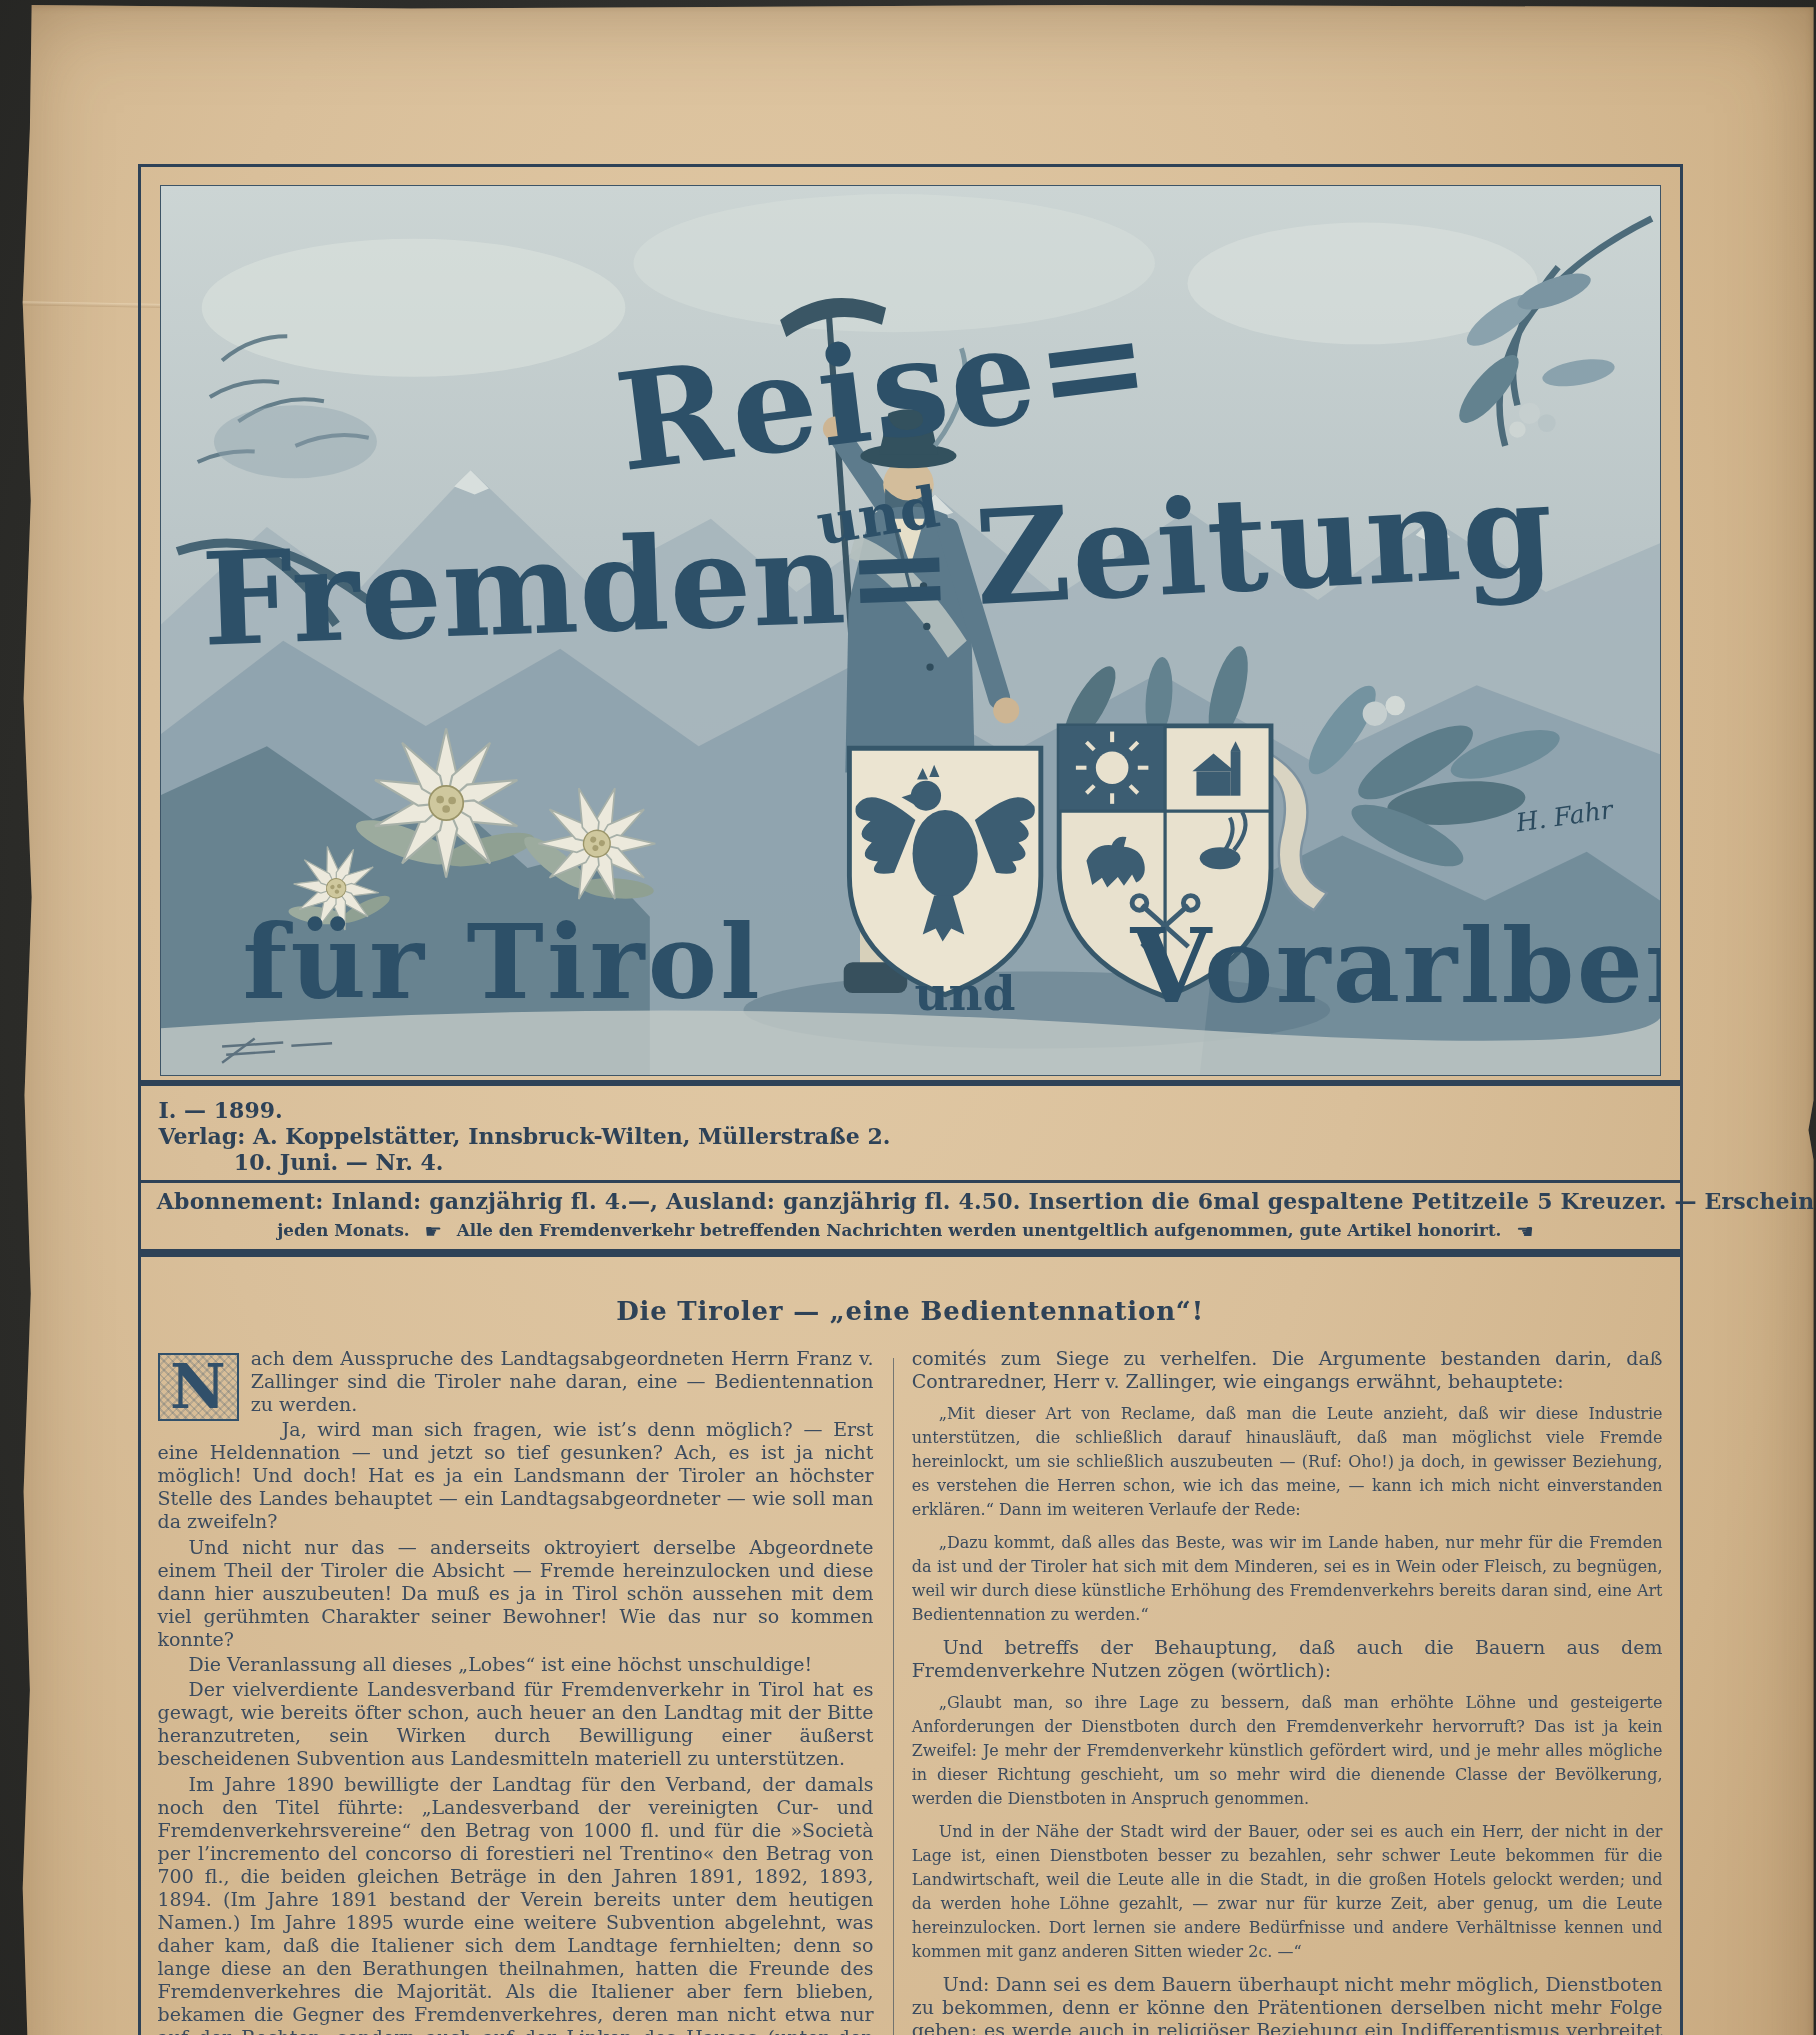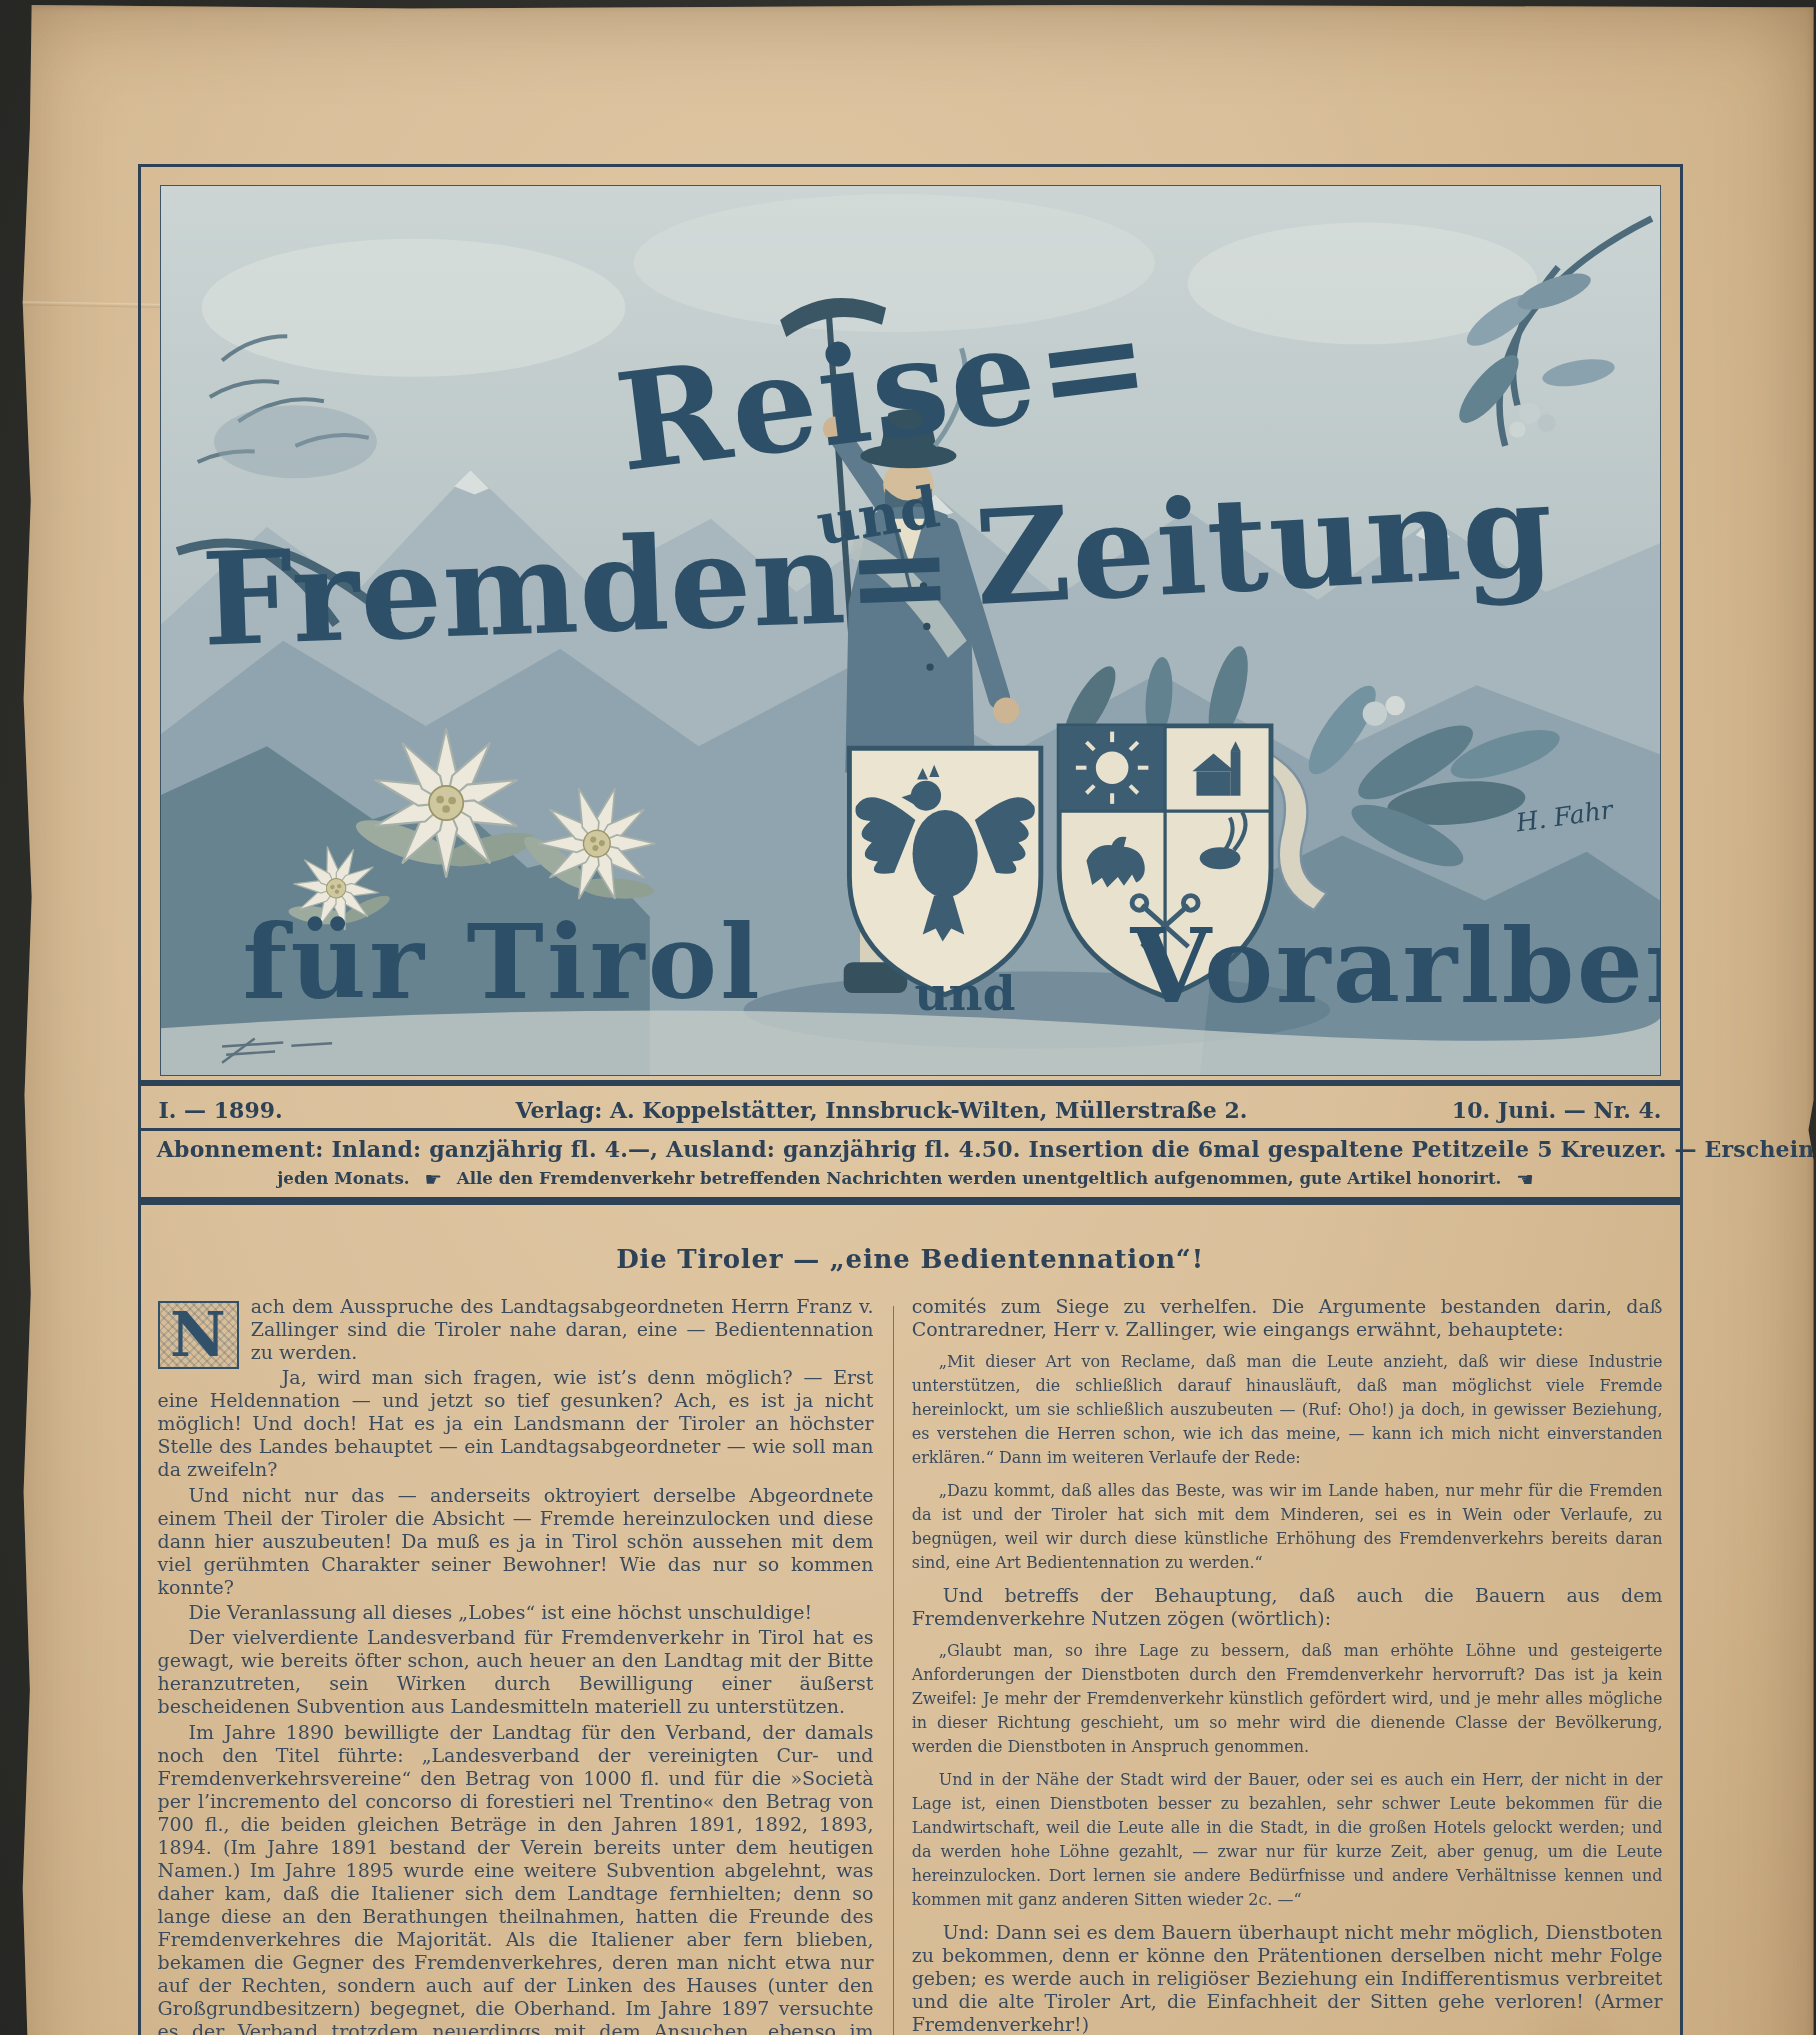--- a/index.html
+++ b/index.html
@@ -33,21 +33,21 @@
   .rule-thin{height:2.4px;}
   .rule-heavy2{height:8.1px;margin-top:3.3px;}
   
   .masthead{margin:18px 19px 0;height:891px;border:1.2px solid #3d5466;box-sizing:border-box;background:#b7c1c4;}
   .masthead svg{display:block;width:100%;height:100%;}
   .mh-title{font-family:"DejaVu Serif",serif;font-weight:700;fill:#2d5068;}
   .mh-sig{font-family:"DejaVu Serif",serif;font-style:italic;fill:#2b4a5e;}
   
   .dateline{
     display:flex;align-items:baseline;padding:10.6px 18px 5.7px;
-    font-weight:700;font-size:22px;color:#2e4257;
+    font-weight:700;font-size:22px;color:#2e4257;flex-direction:column;
   }
   .dl-left{width:228px;}
   .dl-center{flex:1;text-align:center;}
   .dl-right{width:285px;text-align:right;}
   
   .subscription{color:#2e4257;font-weight:700;padding:5.7px 16.3px 2.4px;}
   .sub-line1{font-size:22px;letter-spacing:0.2px;white-space:nowrap;}
   .sub-line2{font-size:16.7px;text-align:center;margin-top:5.7px;}
   .hand{font-family:"DejaVu Sans",sans-serif;font-size:19.5px;padding:0 9px;vertical-align:-1.6px;}
   
@@ -290,21 +290,21 @@
           <p class="para normal">Ja, wird man sich fragen, wie ist’s denn möglich? — Erst eine Heldennation — und jetzt so tief gesunken? Ach, es ist ja nicht möglich! Und doch! Hat es ja ein Landsmann der Tiroler an höchster Stelle des Landes behauptet — ein Landtagsabgeordneter — wie soll man da zweifeln?</p>
           <p class="para normal">Und nicht nur das — anderseits oktroyiert derselbe Abgeordnete einem Theil der Tiroler die Absicht — Fremde hereinzulocken und diese dann hier auszubeuten! Da muß es ja in Tirol schön aussehen mit dem viel gerühmten Charakter seiner Bewohner! Wie das nur so kommen konnte?</p>
           <p class="para normal">Die Veranlassung all dieses „Lobes“ ist eine höchst unschuldige!</p>
           <p class="para normal">Der vielverdiente Landesverband für Fremdenverkehr in Tirol hat es gewagt, wie bereits öfter schon, auch heuer an den Landtag mit der Bitte heranzutreten, sein Wirken durch Bewilligung einer äußerst bescheidenen Subvention aus Landesmitteln materiell zu unterstützen.</p>
           <p class="para normal">Im Jahre 1890 bewilligte der Landtag für den Verband, der damals noch den Titel führte: „Landesverband der vereinigten Cur- und Fremdenverkehrsvereine“ den Betrag von 1000 fl. und für die »Società per l’incremento del concorso di forestieri nel Trentino« den Betrag von 700 fl., die beiden gleichen Beträge in den Jahren 1891, 1892, 1893, 1894. (Im Jahre 1891 bestand der Verein bereits unter dem heutigen Namen.) Im Jahre 1895 wurde eine weitere Subvention abgelehnt, was daher kam, daß die Italiener sich dem Landtage fernhielten; denn so lange diese an den Berathungen theilnahmen, hatten die Freunde des Fremdenverkehres die Majorität. Als die Italiener aber fern blieben, bekamen die Gegner des Fremdenverkehres, deren man nicht etwa nur auf der Rechten, sondern auch auf der Linken des Hauses (unter den Großgrundbesitzern) begegnet, die Oberhand. Im Jahre 1897 versuchte es der Verband trotzdem neuerdings mit dem Ansuchen, ebenso im heurigen Jahre — beidemale vergebens.</p>
         </div>
       <div class="col-divider"></div>
       <div class="col col-right">
           <p class="para continuation">comités zum Siege zu verhelfen. Die Argumente bestanden darin, daß Contraredner, Herr v. Zallinger, wie eingangs erwähnt, behauptete:</p>
           <p class="para quote">„Mit dieser Art von Reclame, daß man die Leute anzieht, daß wir diese Industrie unterstützen, die schließlich darauf hinausläuft, daß man möglichst viele Fremde hereinlockt, um sie schließlich auszubeuten — (Ruf: Oho!) ja doch, in gewisser Beziehung, es verstehen die Herren schon, wie ich das meine, — kann ich mich nicht einverstanden erklären.“ Dann im weiteren Verlaufe der Rede:</p>
-          <p class="para quote">„Dazu kommt, daß alles das Beste, was wir im Lande haben, nur mehr für die Fremden da ist und der Tiroler hat sich mit dem Minderen, sei es in Wein oder Verlaufe, zu begnügen, weil wir durch diese künstliche Erhöhung des Fremdenverkehrs bereits daran sind, eine Art Bedientennation zu werden.“</p>
+          <p class="para quote">„Dazu kommt, daß alles das Beste, was wir im Lande haben, nur mehr für die Fremden da ist und der Tiroler hat sich mit dem Minderen, sei es in Wein oder Fleisch, zu begnügen, weil wir durch diese künstliche Erhöhung des Fremdenverkehrs bereits daran sind, eine Art Bedientennation zu werden.“</p>
           <p class="para normal">Und betreffs der Behauptung, daß auch die Bauern aus dem Fremdenverkehre Nutzen zögen (wörtlich):</p>
           <p class="para quote">„Glaubt man, so ihre Lage zu bessern, daß man erhöhte Löhne und gesteigerte Anforderungen der Dienstboten durch den Fremdenverkehr hervorruft? Das ist ja kein Zweifel: Je mehr der Fremdenverkehr künstlich gefördert wird, und je mehr alles mögliche in dieser Richtung geschieht, um so mehr wird die dienende Classe der Bevölkerung, werden die Dienstboten in Anspruch genommen.</p>
           <p class="para quote">Und in der Nähe der Stadt wird der Bauer, oder sei es auch ein Herr, der nicht in der Lage ist, einen Dienstboten besser zu bezahlen, sehr schwer Leute bekommen für die Landwirtschaft, weil die Leute alle in die Stadt, in die großen Hotels gelockt werden; und da werden hohe Löhne gezahlt, — zwar nur für kurze Zeit, aber genug, um die Leute hereinzulocken. Dort lernen sie andere Bedürfnisse und andere Verhältnisse kennen und kommen mit ganz anderen Sitten wieder 2c. —“</p>
           <p class="para normal">Und: Dann sei es dem Bauern überhaupt nicht mehr möglich, Dienstboten zu bekommen, denn er könne den Prätentionen derselben nicht mehr Folge geben; es werde auch in religiöser Beziehung ein Indifferentismus verbreitet und die alte Tiroler Art, die Einfachheit der Sitten gehe verloren! (Armer Fremdenverkehr!)</p>
         </div>
     </div>
 
   </div>
 </div>
 

